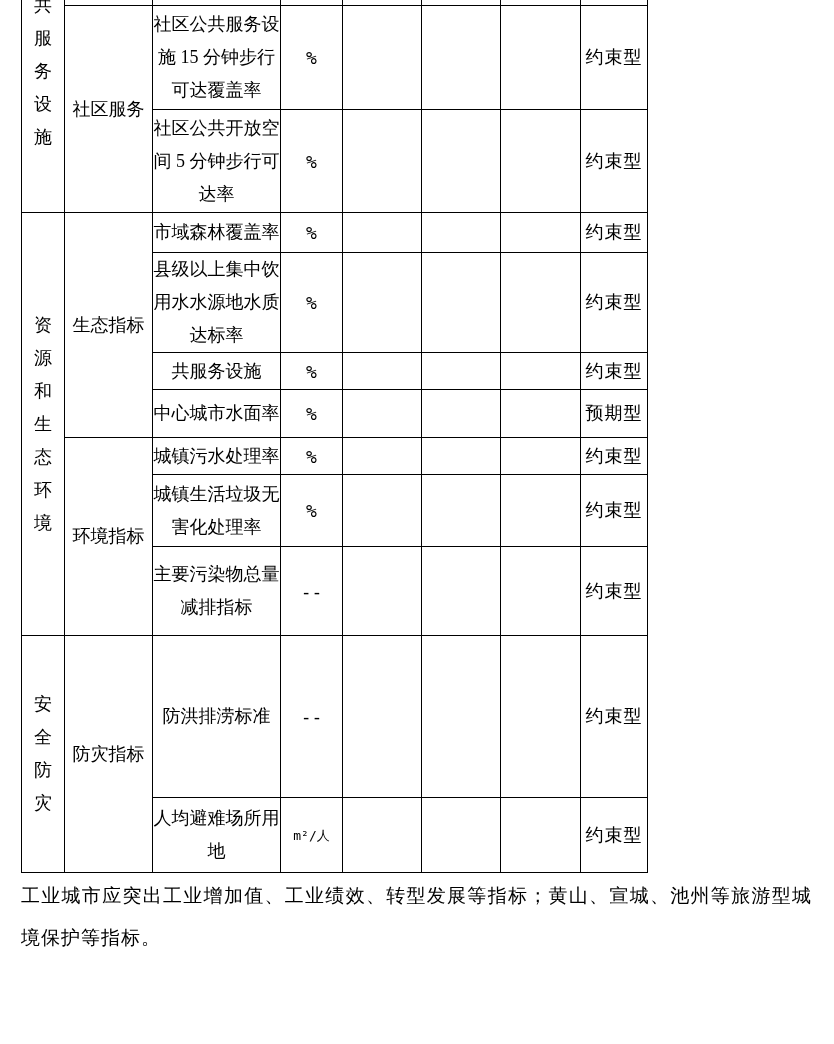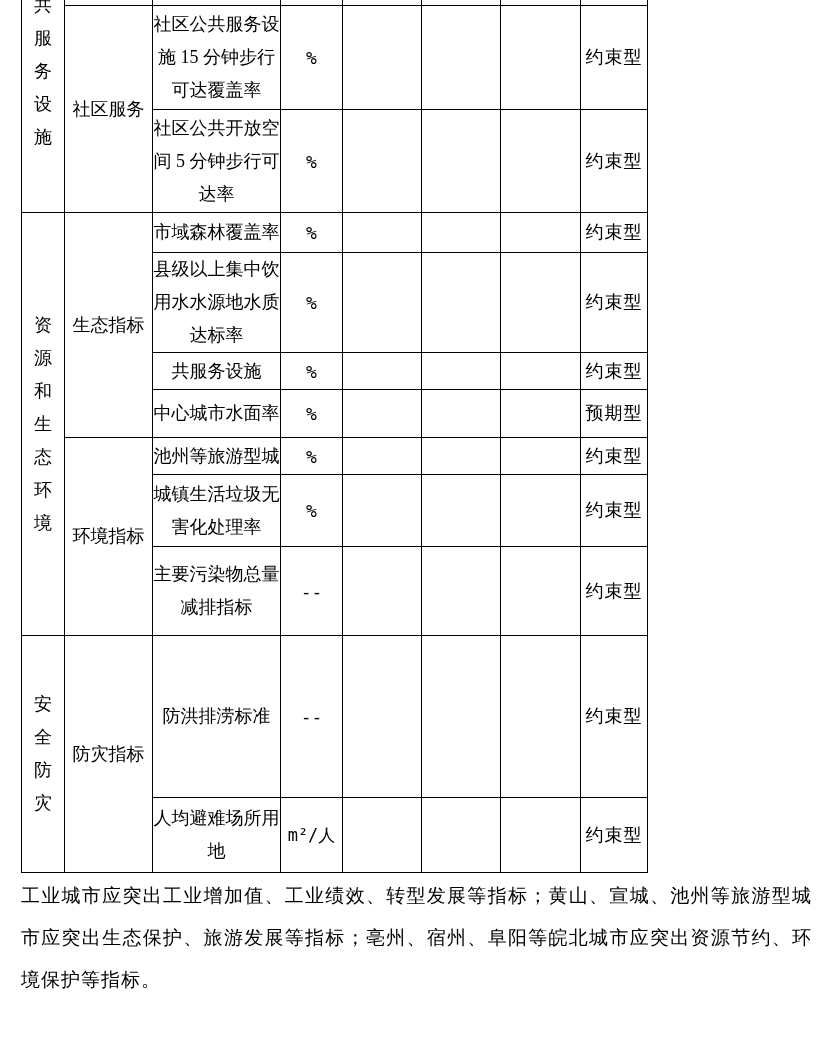--- a/index.html
+++ b/index.html
@@ -44,21 +44,21 @@
     top: -11px;
     left: 50%;
     transform: translateX(-50%);
     width: 20px;
     word-break: break-all;
     line-height: 33px;
     text-align: center;
   }
   td.ind { padding: 2px 0; letter-spacing: 0; }
   td.unit { font-size: 13px; font-family: "DejaVu Sans Mono", "Liberation Mono", monospace; }
-  td.unit.cjk { font-size: 17px; }
+  td.unit.cjk { font-size: 13px; }
   td.typ { letter-spacing: 1px; }
 
   
   .note { width: 791px; margin-top: 2px; font-size: 19px; line-height: 42px; }
   .note .nline { text-align: justify; text-align-last: justify; letter-spacing: 1px; }
   .note .nline.first { text-indent: 37px; }
   .note .nline.last { text-align: center; text-align-last: left; }
 </style>
 </head>
 <body>
@@ -146,21 +146,21 @@
         <td class="ind">中心城市水面率</td>
         <td class="unit">%</td>
         <td class="val"></td>
         <td class="val"></td>
         <td class="val"></td>
         <td class="typ">预期型</td>
       </tr>
 
       <tr style="height:37px">
         <td rowspan="3">环境指标</td>
-        <td class="ind">池州等旅游型城</td>
+        <td class="ind">城镇污水处理率</td>
         <td class="unit">%</td>
         <td class="val"></td>
         <td class="val"></td>
         <td class="val"></td>
         <td class="typ">约束型</td>
       </tr>
 
       <tr style="height:72px">
         <td class="ind">城镇生活垃圾无害化处理率</td>
         <td class="unit">%</td>
@@ -199,17 +199,16 @@
         <td class="val"></td>
         <td class="val"></td>
         <td class="typ">约束型</td>
       </tr>
     </tbody>
       </table>
   </div>
 
   <div class="note">
     <div class="nline">工业城市应突出工业增加值、工业绩效、转型发展等指标；黄山、宣城、池州等旅游型城</div>
-    <div class="nline">市应突出生态保护、旅游发展等指标；亳州、宿州、阜阳等皖北城市应突出资源节约、环</div>
     <div class="nline last">境保护等指标。</div>
   </div>
 
 </div>
 
 </body></html>

